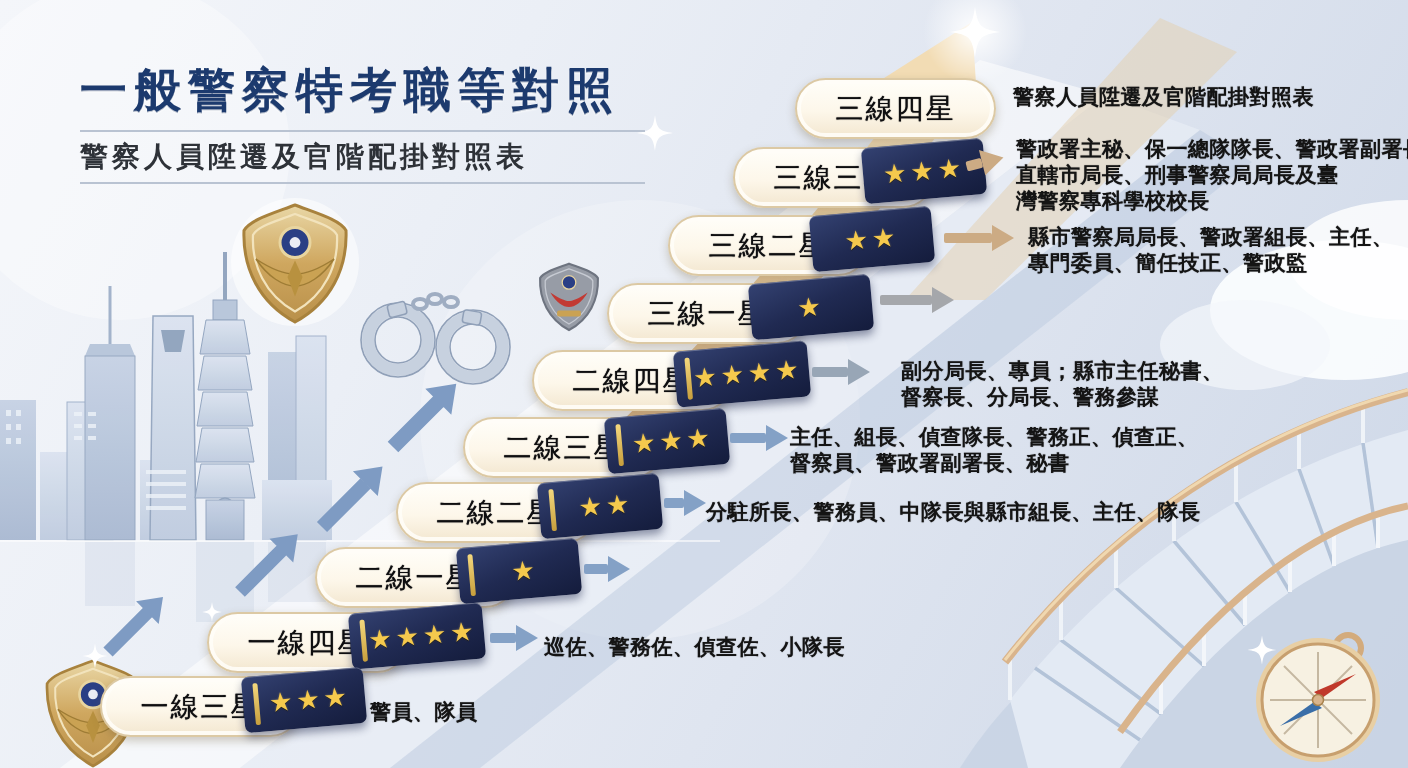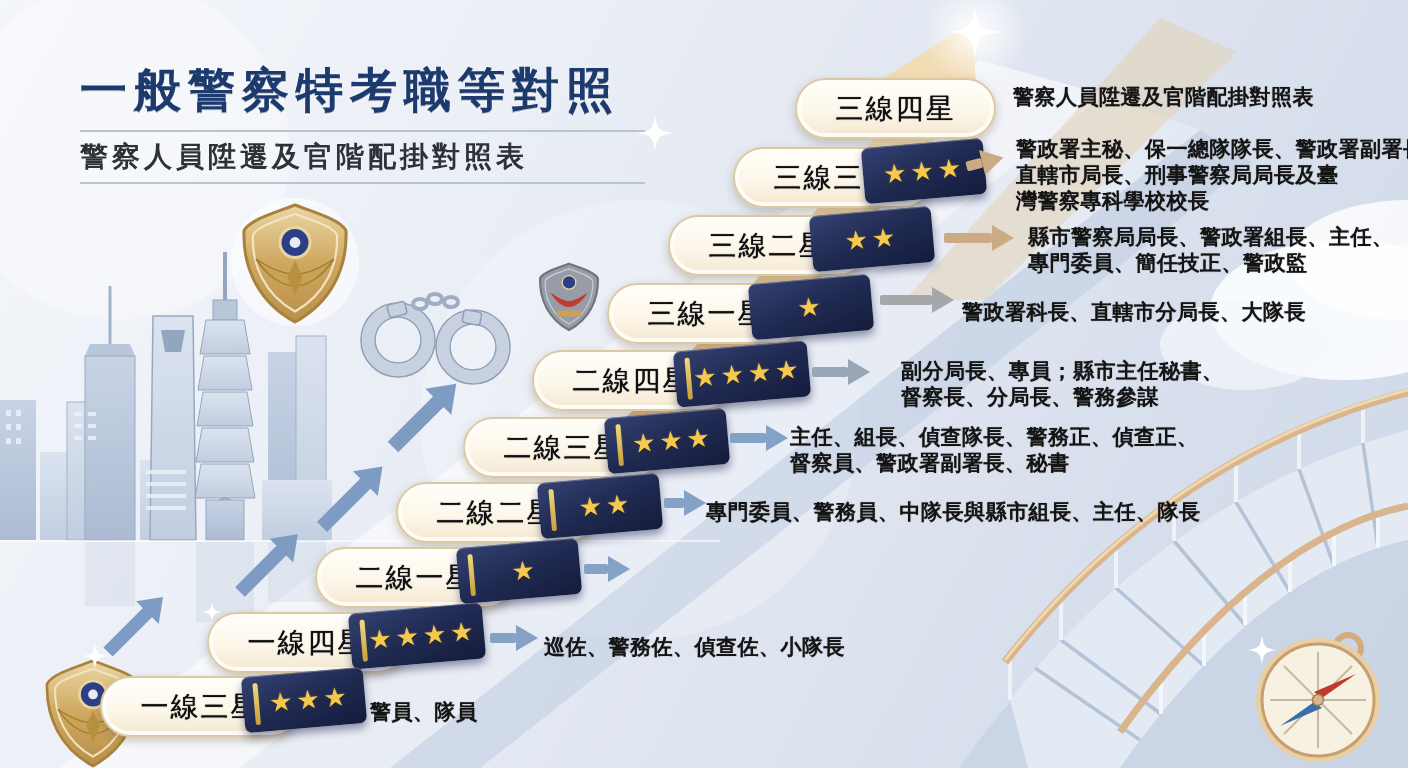--- a/index.html
+++ b/index.html
@@ -332,21 +332,20 @@
   <div class="pill" style="left:607px;top:283px">
     <span class="label">三線一星</span>
   </div>
   <div class="ep" style="left:750px;top:279px;width:122px">
     <span class="stars">★</span>
   </div>
   <div class="conn grayc" style="left:880px;top:287px">
     <div class="shaft" style="width:52px"></div>
       <div class="head"></div>
   </div>
-  <div class="desc" style="left:962px;top:299px;width:420px">警政署科長、直轄市分局長、大隊長</div>
 
   <div class="pill" style="left:532px;top:350px">
     <span class="label">二線四星</span>
   </div>
   <div class="ep bar" style="left:675px;top:346px;width:134px">
     <span class="stars">★★★★</span>
   </div>
   <div class="conn graysteel" style="left:812px;top:359px">
     <div class="shaft" style="width:36px"></div>
       <div class="head"></div>
@@ -370,21 +369,21 @@
   <div class="pill" style="left:396px;top:482px">
     <span class="label">二線二星</span>
   </div>
   <div class="ep bar" style="left:539px;top:478px;width:122px">
     <span class="stars">★★</span>
   </div>
   <div class="conn steel" style="left:664px;top:490px">
     <div class="shaft" style="width:20px"></div>
       <div class="head"></div>
   </div>
-  <div class="desc" style="left:706px;top:499px;width:590px">專門委員、警務員、中隊長與縣市組長、主任、隊長</div>
+  <div class="desc" style="left:706px;top:499px;width:590px">分駐所長、警務員、中隊長與縣市組長、主任、隊長</div>
 
   <div class="pill" style="left:315px;top:547px">
     <span class="label">二線一星</span>
   </div>
   <div class="ep bar" style="left:458px;top:543px;width:122px">
     <span class="stars">★</span>
   </div>
   <div class="conn steel" style="left:584px;top:556px">
     <div class="shaft" style="width:24px"></div>
       <div class="head"></div>

